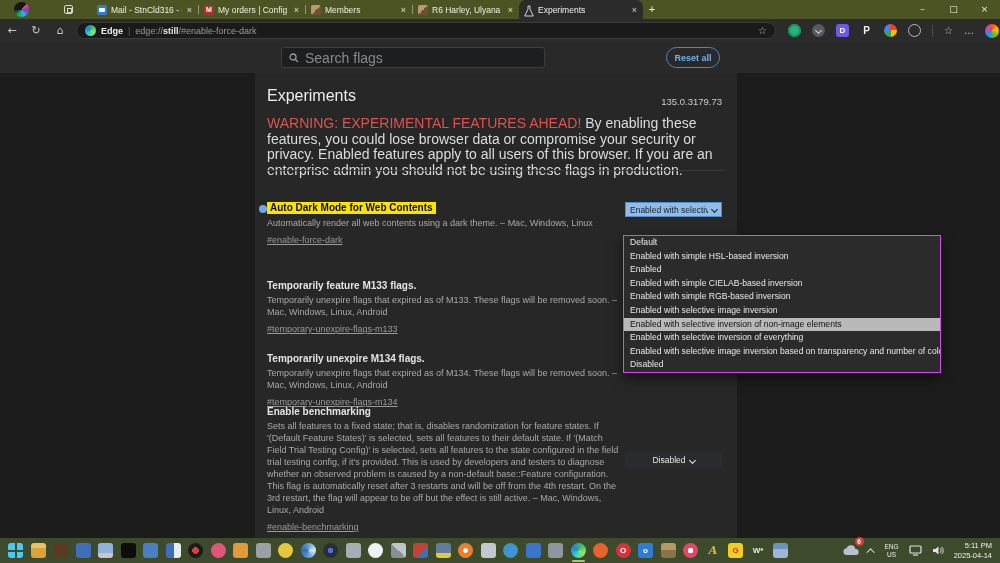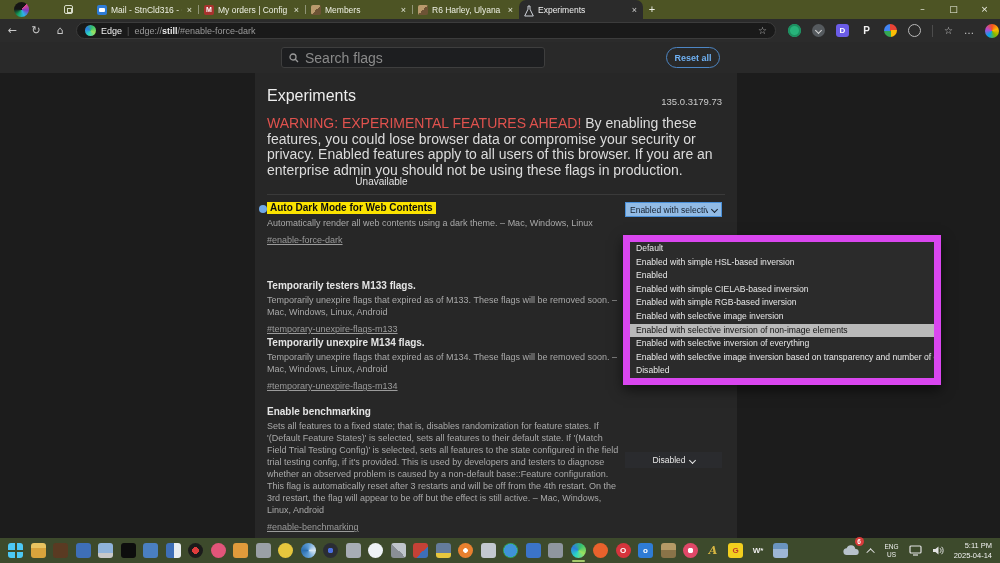--- a/index.html
+++ b/index.html
@@ -29,21 +29,21 @@
   .fav-flask { background:none; border-radius:0; display:flex; }
   .win-controls { position:absolute; right:0; top:0; display:flex; }
   .win-btn { width:31px; height:19px; color:#eef0e4; font-size:9px; text-align:center; line-height:19px; font-family:"DejaVu Sans",sans-serif; }
 
   
   .toolbar { position:absolute; top:19px; left:0; right:0; height:23px; background:#2b2b2b; display:flex; align-items:center; }
   .nav-btn { width:24px; text-align:center; color:#c9c9c9; font-size:11px; font-family:"DejaVu Sans",sans-serif; flex:none; }
   .addr { margin-left:4px; width:700px; height:17px; background:#1a1a1a; border:1px solid #3c3c3c; border-radius:9px;
           display:flex; align-items:center; padding:0 8px; gap:5px; }
   .edge-logo { width:11px; height:11px; border-radius:50%; background:conic-gradient(from 210deg,#2bd4c3,#2b7de0,#35c16f,#9be15d,#2bd4c3); flex:none; }
-  .addr-badge { color:#f0f0f0; font-size:9px; font-weight:normal;text-align:center; }
+  .addr-badge { color:#f0f0f0; font-size:9px; font-weight:bold;text-align:center; }
   .addr-sep { color:#5d5d5d; font-size:9px; }
   .addr-url { font-size:9px; color:#9a9a9a; white-space:nowrap; }
   .addr-url b { color:#e8e8e8; font-weight:bold; }
   .addr-star { margin-left:auto; color:#bdbdbd; font-size:10px; font-family:"DejaVu Sans",sans-serif; }
   .tool-icons { display:flex; align-items:center; gap:11px; margin-left:12px; }
   .ext { width:13px; height:13px; border-radius:50%; position:relative; flex:none; }
   .ext-green { background:#27b37a; box-shadow:inset 0 0 0 2px #1d8f60; }
   .ext-chev { background:#555a5e; }
   .ext-chev::after { content:''; position:absolute; left:4px; top:4px; width:4px; height:4px; border-right:1.5px solid #d8d8d8; border-bottom:1.5px solid #d8d8d8; transform:rotate(45deg); }
   .ext-d { border-radius:3px; background:#6b5ce7; color:#fff; font-size:8px; font-weight:bold; text-align:center; line-height:13px; }
@@ -78,21 +78,21 @@
   .flag-desc { margin-top:3px; font-size:9px; line-height:12px; color:#a9a9a9; }
   .flag-link { display:inline-block; margin-top:4px; font-size:9px; color:#9b9b9b; text-decoration:underline; }
   .flag-dot { position:absolute; left:-8px; top:3px; width:8px; height:8px; border-radius:50%; background:#6fa8e8; }
   .sel-ctl { position:absolute; right:0; top:0; width:97px; height:15px; font-size:8.5px; display:flex; align-items:center; padding:0 4px; }
   .sel-open { background:#92bbe5; color:#15202e; border:1px solid #4a90d9; }
   .sel-dark { background:#2a2b2e; color:#e8e8e8; top:46px; height:16px; justify-content:center; }
   .sel-txt { flex:1; white-space:nowrap; overflow:hidden; }
   .sel-dark .sel-txt { flex:none; }
   .chev { width:5px; height:5px; border-right:1.3px solid currentColor; border-bottom:1.3px solid currentColor; transform:rotate(45deg); margin-left:4px; flex:none; }
 
-  .dropdown { position:absolute; left:623px; top:193px; width:318px; background:#2b2b2b; border:7px solid #d946ef; box-shadow:0 5px 12px rgba(0,0,0,.55); z-index:9; }
+  .dropdown { position:absolute; left:623px; top:193px; width:318px; background:#2b2b2b; border:1px solid #d946ef; box-shadow:0 5px 12px rgba(0,0,0,.55); z-index:9; }
   .dd-opt { height:13.6px; line-height:13.6px; padding-left:6px; font-size:8.6px; color:#e8e8e8; white-space:nowrap; overflow:hidden; }
   .dd-opt.selected { background:#b9b9b9; color:#101010; }
 
   
   .taskbar { position:absolute; left:0; right:0; bottom:0; height:25px; background:#3d4a2c; display:flex; align-items:center; padding:0 8px; gap:7.5px; }
   .tb-icon { position:relative; width:15px; height:15px; border-radius:3px; flex:none; font-size:8px; font-weight:bold; text-align:center; line-height:15px; color:#fff; }
   .tb-icon.circle { border-radius:50%; }
   .tb-icon.active::after { content:''; position:absolute; left:1px; right:1px; bottom:-4px; height:2px; border-radius:1px; background:#a3c96b; }
   .tb-icon.serifA { font-family:"DejaVu Serif",serif; font-style:italic; font-size:11px; }
   .tray { margin-left:auto; display:flex; align-items:center; gap:10px; }
@@ -191,45 +191,44 @@
 
     <div class="content-col">
       <div class="pg-title">Experiments</div>
       <div class="pg-version">135.0.3179.73</div>
       <div class="warning">
         <span class="warn-red">WARNING: EXPERIMENTAL FEATURES AHEAD!</span>
         <span>By enabling these features, you could lose browser data or compromise your security or privacy. Enabled features apply to all users of this browser. If you are an enterprise admin you should not be using these flags in production.</span>
       </div>
 
       <div class="ftabs">
-        <div class="ftab">Unavailable</div>
       </div>
 
       <div class="flag" style="top:129px">
         <span class="flag-dot"></span>
         <div class="flag-left">
           <div class="flag-title"><span class="hl">Auto Dark Mode for Web Contents</span></div>
           <div class="flag-desc">Automatically render all web contents using a dark theme. – Mac, Windows, Linux</div>
           <span class="flag-link">#enable-force-dark</span>
         </div>
         <div class="sel-ctl sel-open">
           <span class="sel-txt">Enabled with selective</span>
           <span class="chev"></span>
         </div>
       </div>
 
       <div class="flag" style="top:207px">
         <div class="flag-left">
-          <div class="flag-title">Temporarily testers M133 flags.</div>
+          <div class="flag-title">Temporarily feature M133 flags.</div>
           <div class="flag-desc">Temporarily unexpire flags that expired as of M133. These flags will be removed soon. – Mac, Windows, Linux, Android</div>
           <span class="flag-link">#temporary-unexpire-flags-m133</span>
         </div>
       </div>
 
-      <div class="flag" style="top:264px">
+      <div class="flag" style="top:280px">
         <div class="flag-left">
           <div class="flag-title">Temporarily unexpire M134 flags.</div>
           <div class="flag-desc">Temporarily unexpire flags that expired as of M134. These flags will be removed soon. – Mac, Windows, Linux, Android</div>
           <span class="flag-link">#temporary-unexpire-flags-m134</span>
         </div>
       </div>
 
       <div class="flag" style="top:333px">
         <div class="flag-left">
           <div class="flag-title">Enable benchmarking</div>

